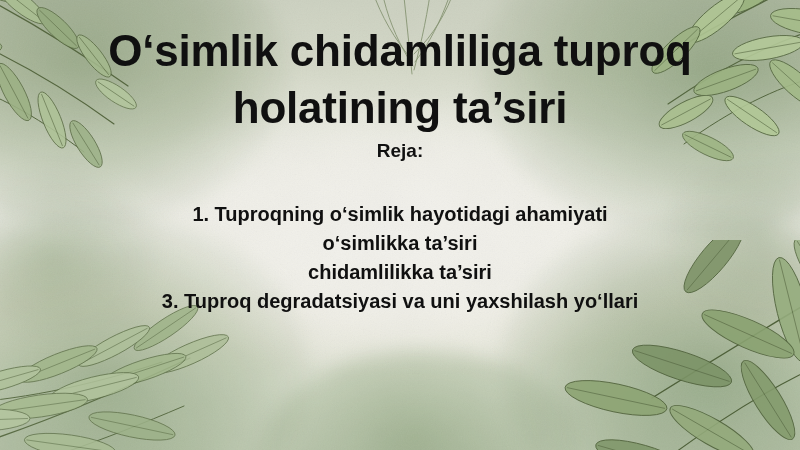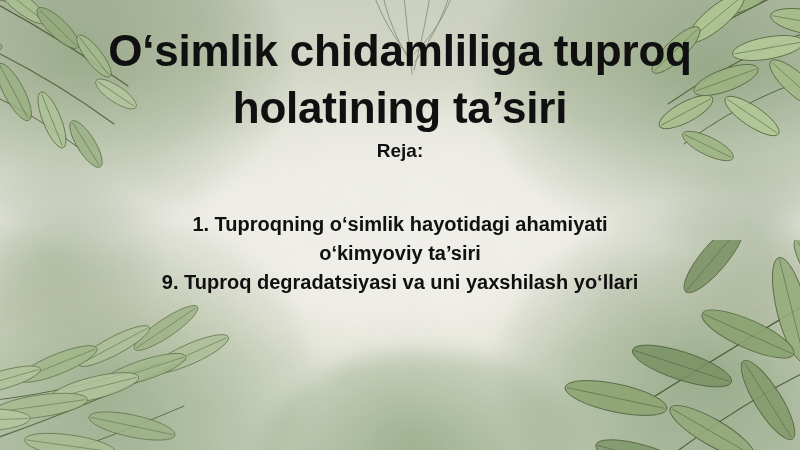--- a/index.html
+++ b/index.html
@@ -118,21 +118,21 @@
 
   .reja {
     margin-top: 4px;
     text-align: center;
     font-size: 19px;
     font-weight: bold;
     color: #101010;
   }
 
   .plan-list {
-    margin-top: 48px;
+    margin-top: 38px;
     width: 620px;
     text-align: center;
     font-size: 20px;
     line-height: 1.44;
     font-weight: bold;
     color: #101010;
   }
 
   .plan-item { display: block; }
 </style>
@@ -402,18 +402,19 @@
 
     <div class="title">
       <span>O‘simlik chidamliliga tuproq</span>
       <span>holatining ta’siri</span>
     </div>
 
     <div class="reja">Reja:</div>
 
     <div class="plan-list">
       <span class="plan-item">1. Tuproqning o‘simlik hayotidagi ahamiyati</span>
-      <span class="plan-item">o‘kimyoviy ta’siri</span>
-      <span class="plan-item">9. Tuproq degradatsiyasi va uni yaxshilash yo‘llari</span>
+      <span class="plan-item">o‘simlikka ta’siri</span>
+      <span class="plan-item">chidamlilikka ta’siri</span>
+      <span class="plan-item">3. Tuproq degradatsiyasi va uni yaxshilash yo‘llari</span>
     </div>
 
   </div>
 </div>
 
 </body></html>

